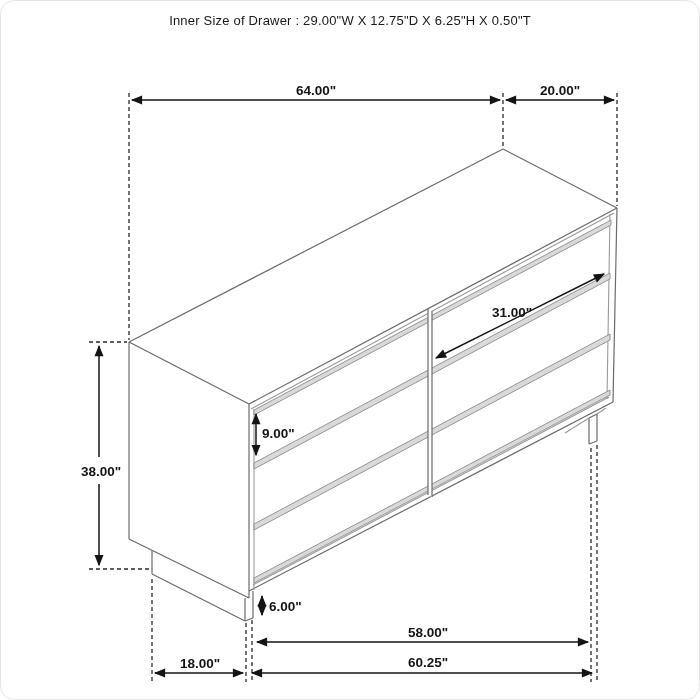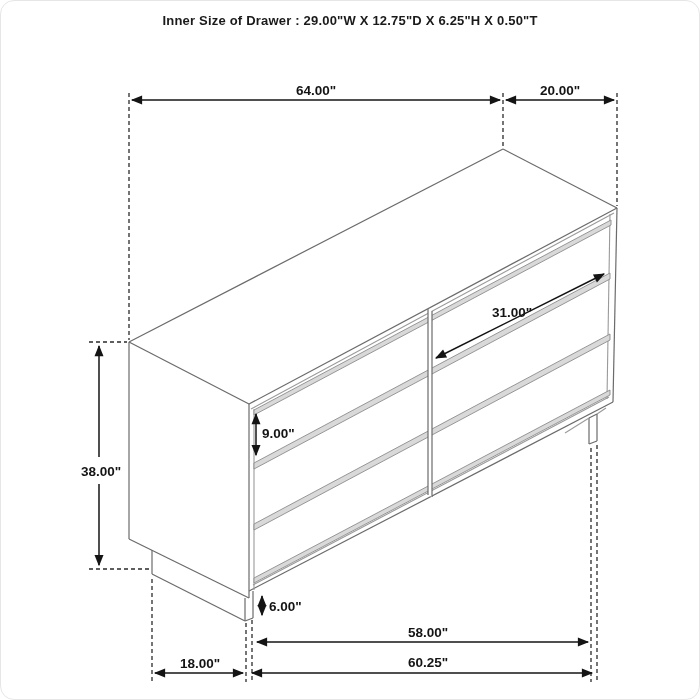--- a/index.html
+++ b/index.html
@@ -11,21 +11,21 @@
     border-radius:14px;
     box-sizing:border-box;
     font-family:"Liberation Sans", sans-serif;
     overflow:hidden;
   }
   .title{
     position:absolute;
     top:12px;left:0;right:0;
     text-align:center;
     font-size:13px;
-    font-weight:bold;
+    font-weight:normal;
     color:#1a1a1a;
     letter-spacing:.2px;
   }
   svg{position:absolute;top:0;left:0;}
   svg text{
     font-family:"Liberation Sans", sans-serif;
     font-size:13.5px;
     font-weight:bold;
     fill:#141414;
   }

